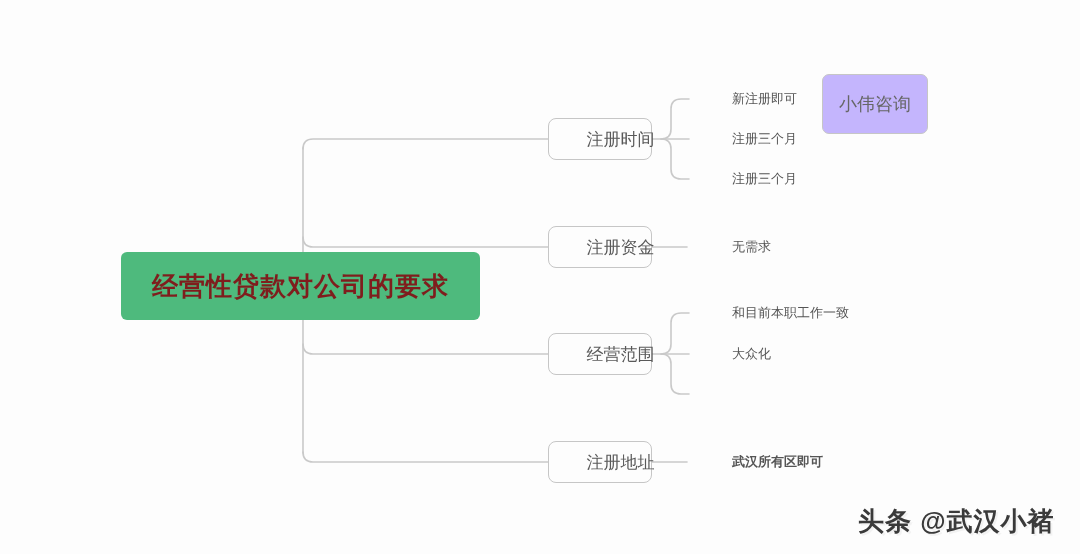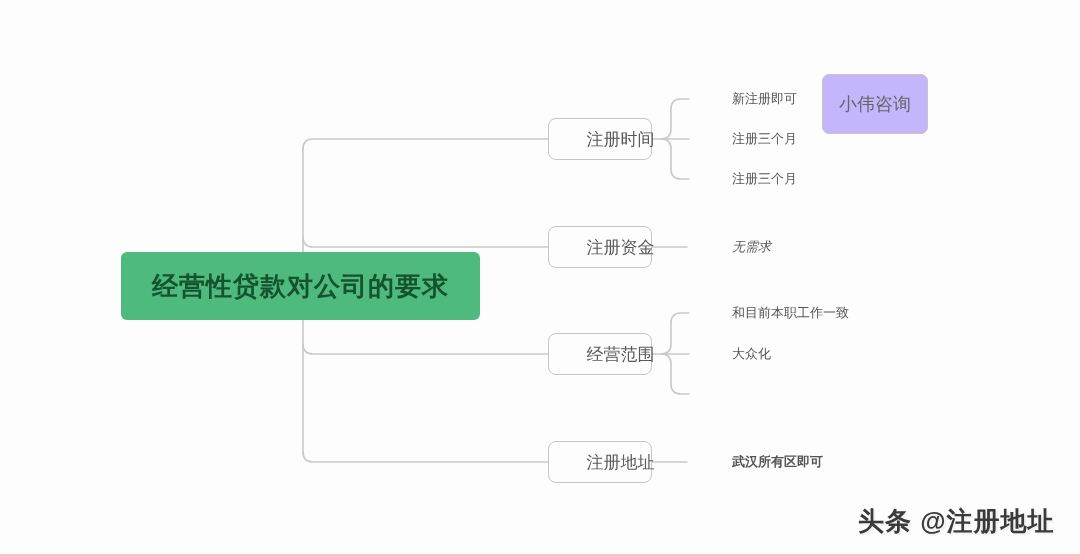--- a/index.html
+++ b/index.html
@@ -26,21 +26,21 @@
     display: flex;
     align-items: center;
     justify-content: center;
     box-sizing: border-box;
     white-space: nowrap;
   }
   .root-topic {
     left: 121px; top: 252px;
     width: 359px; height: 68px;
     background: #4eba7d;
-    color: #14532d;
+    color: #7f1d1d;
     border-radius: 6px;
     font-size: 26px;
     font-weight: bold;
     letter-spacing: 1px;
   }
   .branch-topic {
     left: 548px;
     width: 104px; height: 42px;
     background: #fdfdfd;
     border: 1.5px solid #c6c6c6;
@@ -67,21 +67,21 @@
     left: 732px;
     height: 20px;
     line-height: 20px;
     font-size: 13px;
     color: #555555;
     white-space: nowrap;
   }
   .child-b0-0 { top: 89px; }
   .child-b0-1 { top: 129px; text-align: center; }
   .child-b0-2 { top: 169px; }
-  .child-b1-0 { top: 237px; font-style: italic; }
+  .child-b1-0 { top: 237px; }
   .child-b2-0 { top: 303px; }
   .child-b2-1 { top: 344px; }
   .child-b2-2 { top: 384px; }
   .child-b3-0 { top: 452px; font-weight: bold; }
   .watermark {
     position: absolute;
     left: 858px; top: 504px;
     font-size: 26px;
     font-weight: bold;
     color: #3a3a3a;
@@ -127,15 +127,15 @@
   <div class="node floating-topic">小伟咨询</div>
 
   <div class="child-topic child-b0-0">新注册即可</div>
   <div class="child-topic child-b0-1">注册三个月</div>
   <div class="child-topic child-b0-2">注册三个月</div>
   <div class="child-topic child-b1-0">无需求</div>
   <div class="child-topic child-b2-0">和目前本职工作一致</div>
   <div class="child-topic child-b2-1">大众化</div>
   <div class="child-topic child-b3-0">武汉所有区即可</div>
 
-  <div class="watermark">头条 @注册地址</div>
+  <div class="watermark">头条 @武汉小褚</div>
 
 </div>
 
 </body></html>

